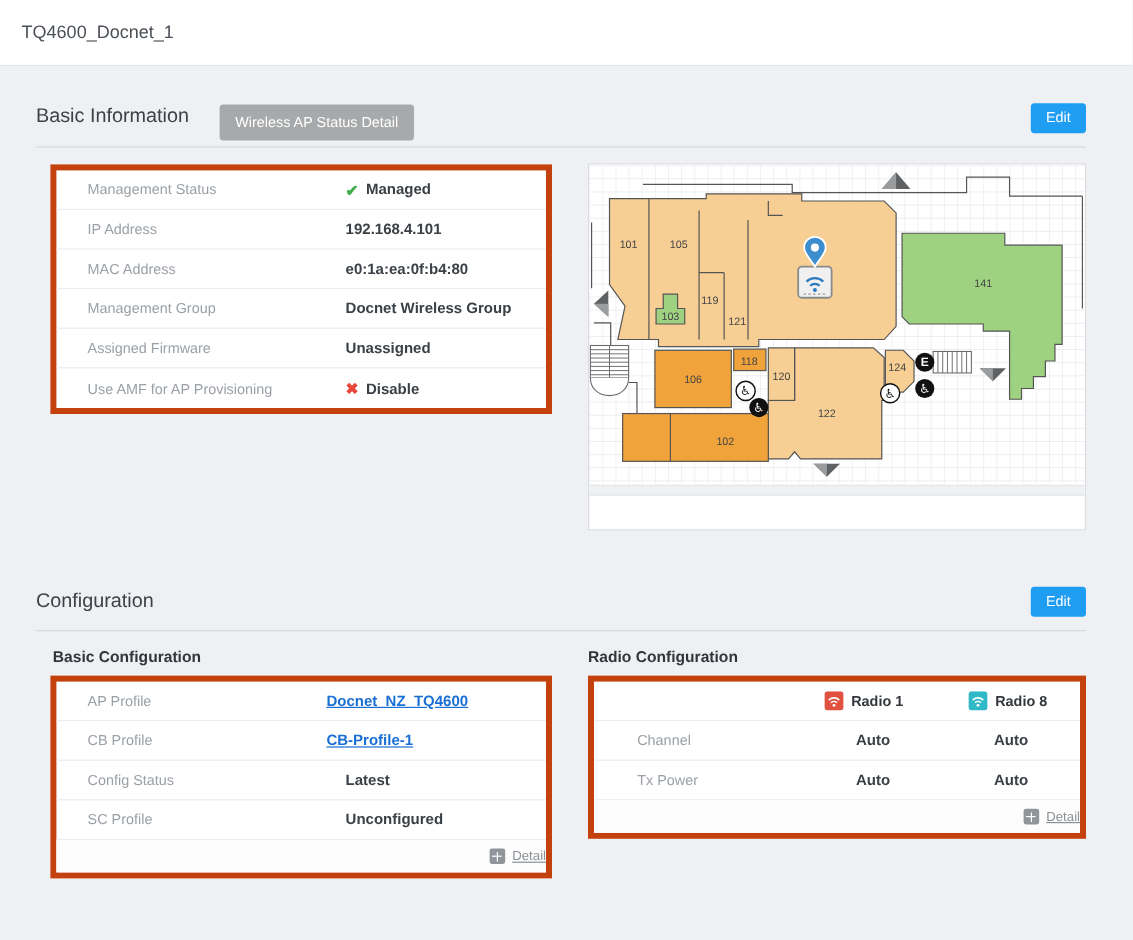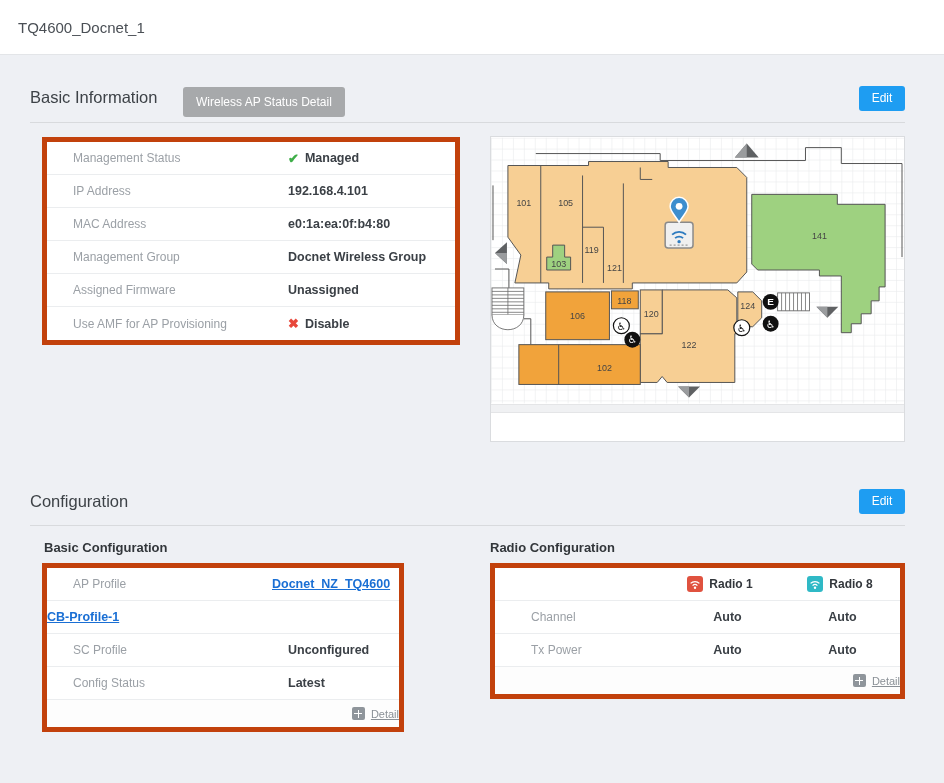--- a/index.html
+++ b/index.html
@@ -19,21 +19,21 @@
   .btn-gray{position:absolute;left:183px;top:87px;height:30px;line-height:23px;padding:0 13px;
             background:#a7a9ab;color:#fff;font-size:12px;border:none;border-radius:3px;
             font-family:"Liberation Sans",sans-serif;cursor:pointer;}
   .btn-blue{position:absolute;width:46px;height:25px;line-height:25px;background:#1e9df2;color:#fff;
             font-size:12px;border:none;border-radius:3px;text-align:center;padding:0;
             font-family:"Liberation Sans",sans-serif;cursor:pointer;}
   #edit1{left:859px;top:86px}#edit2{left:859px;top:489px}
   
   .card-table{position:absolute;background:#fff;border:5px solid #c2410c;box-sizing:border-box;}
   #info-table{left:42px;top:137px;width:418px;}
-  #bc-table{left:42px;top:563px;width:362px;}
+  #bc-table{left:42px;top:563px;width:418px;}
   #rc-table{left:490px;top:563px;width:415px;}
   .trow{display:flex;align-items:center;height:33px;border-bottom:1px solid #ebedef;box-sizing:border-box;}
   .trow:last-child,.detail-row{border-bottom:none;}
   .lbl{width:199px;padding-left:26px;font-size:12px;color:#9ba0a6;flex-shrink:0;}
   .val{font-size:12.5px;font-weight:bold;color:#3b4046;display:flex;align-items:center;gap:6px;margin-left:16px;}
   .icon-check{color:#3fae49;font-size:13px;font-weight:bold;}
   .icon-check::before{content:"✔";}
   .icon-cross{color:#e8473a;font-size:13px;font-weight:bold;}
   .icon-cross::before{content:"✖";}
   a.link{color:#1a6fd4;font-weight:bold;font-size:12.5px;text-decoration:underline;}
@@ -228,29 +228,30 @@
   <button class="btn-blue" id="edit2">Edit</button>
   <div class="sep" id="sep2"></div>
 
   <div class="subhead" id="bc-title">Basic Configuration</div>
   <div class="card-table" id="bc-table">
     <div class="trow">
       <span class="lbl">AP Profile</span>
       <a class="link" href="#">Docnet_NZ_TQ4600</a>
     </div>
     <div class="trow">
+      <span class="lbl">CB Profile</span>
       <a class="link" href="#">CB-Profile-1</a>
+    </div>
+    <div class="trow">
+      <span class="lbl">Config Status</span>
+      <span class="val">Latest</span>
     </div>
     <div class="trow">
       <span class="lbl">SC Profile</span>
       <span class="val">Unconfigured</span>
-    </div>
-    <div class="trow">
-      <span class="lbl">Config Status</span>
-      <span class="val">Latest</span>
     </div>
     <div class="detail-row">
       <span class="plus-icon"></span>
       <a class="detail-link" href="#">Detail</a>
     </div>
   </div>
 
   <div class="subhead" id="rc-title">Radio Configuration</div>
   <div class="card-table" id="rc-table">
     <div class="rc-head">

